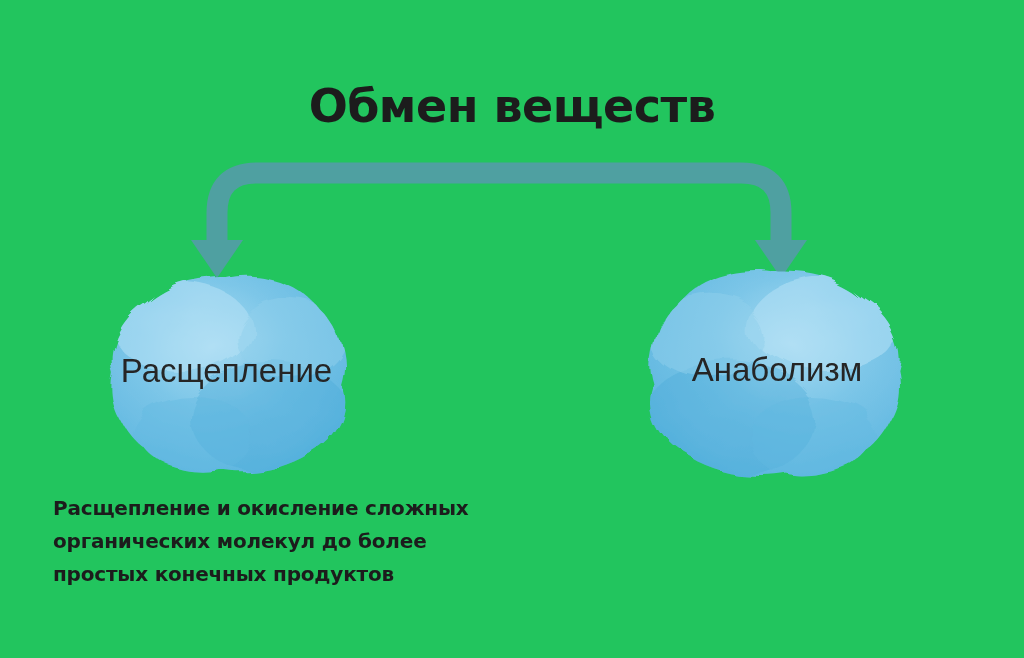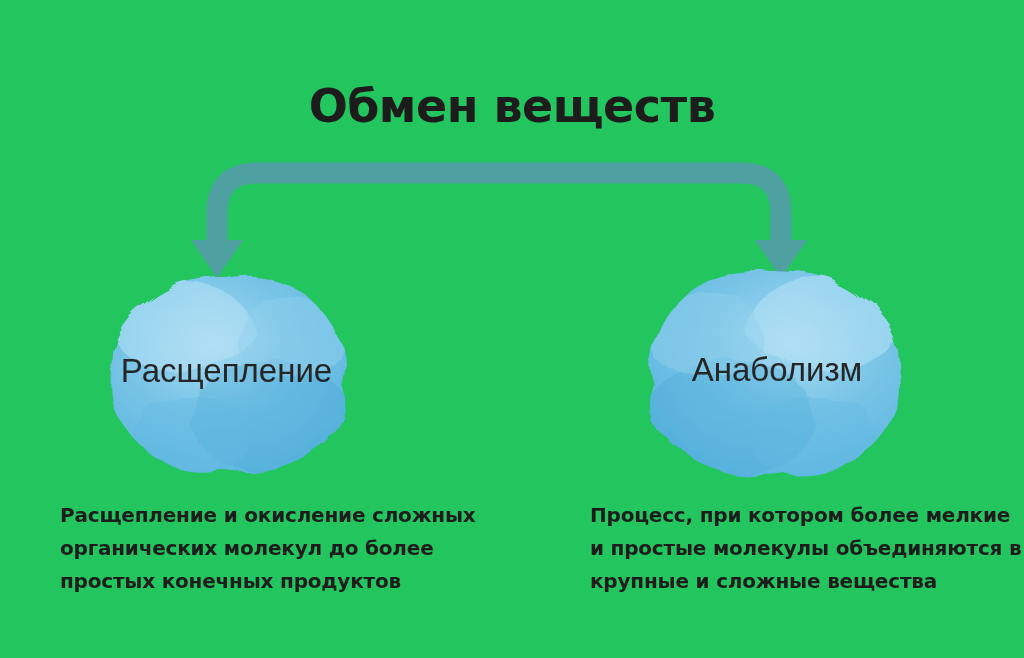--- a/index.html
+++ b/index.html
@@ -53,21 +53,21 @@
     top: 50%;
     transform: translate(-50%, -56%);
     white-space: nowrap;
     font-family: "Liberation Sans", sans-serif;
     font-weight: 400;
     font-size: 33px;
     color: #252525;
   }
   .desc {
     position: absolute;
-    margin: 15px;
+    margin: 8px;
     width: 434px;
     font-size: 20px;
     line-height: 33px;
     font-weight: bold;
     letter-spacing: -0.2px;
     color: #1c1c1c;
   }
   .desc-left  { left: 45px;  top: 484px; }
   .desc-right { left: 575px; top: 484px; }
 </style>
@@ -123,15 +123,14 @@
           <ellipse cx="190" cy="70" rx="55" ry="40" fill="#8fd0ec" opacity="0.5"></ellipse>
           <ellipse cx="90" cy="168" rx="62" ry="40" fill="#61b9e2" opacity="0.4"></ellipse>
         </g>
       </g>
     </svg>
     <div class="blob-label">Анаболизм</div>
   </div>
 
   <p class="desc desc-left">Расщепление и окисление сложных органических молекул до более простых конечных продуктов</p>
 
-  <p class="desc desc-right">Процесс, при котором более мелкие и простые молекулы объединяются в крупные и сложные вещества</p>
 
 </div>
 
 </body></html>

